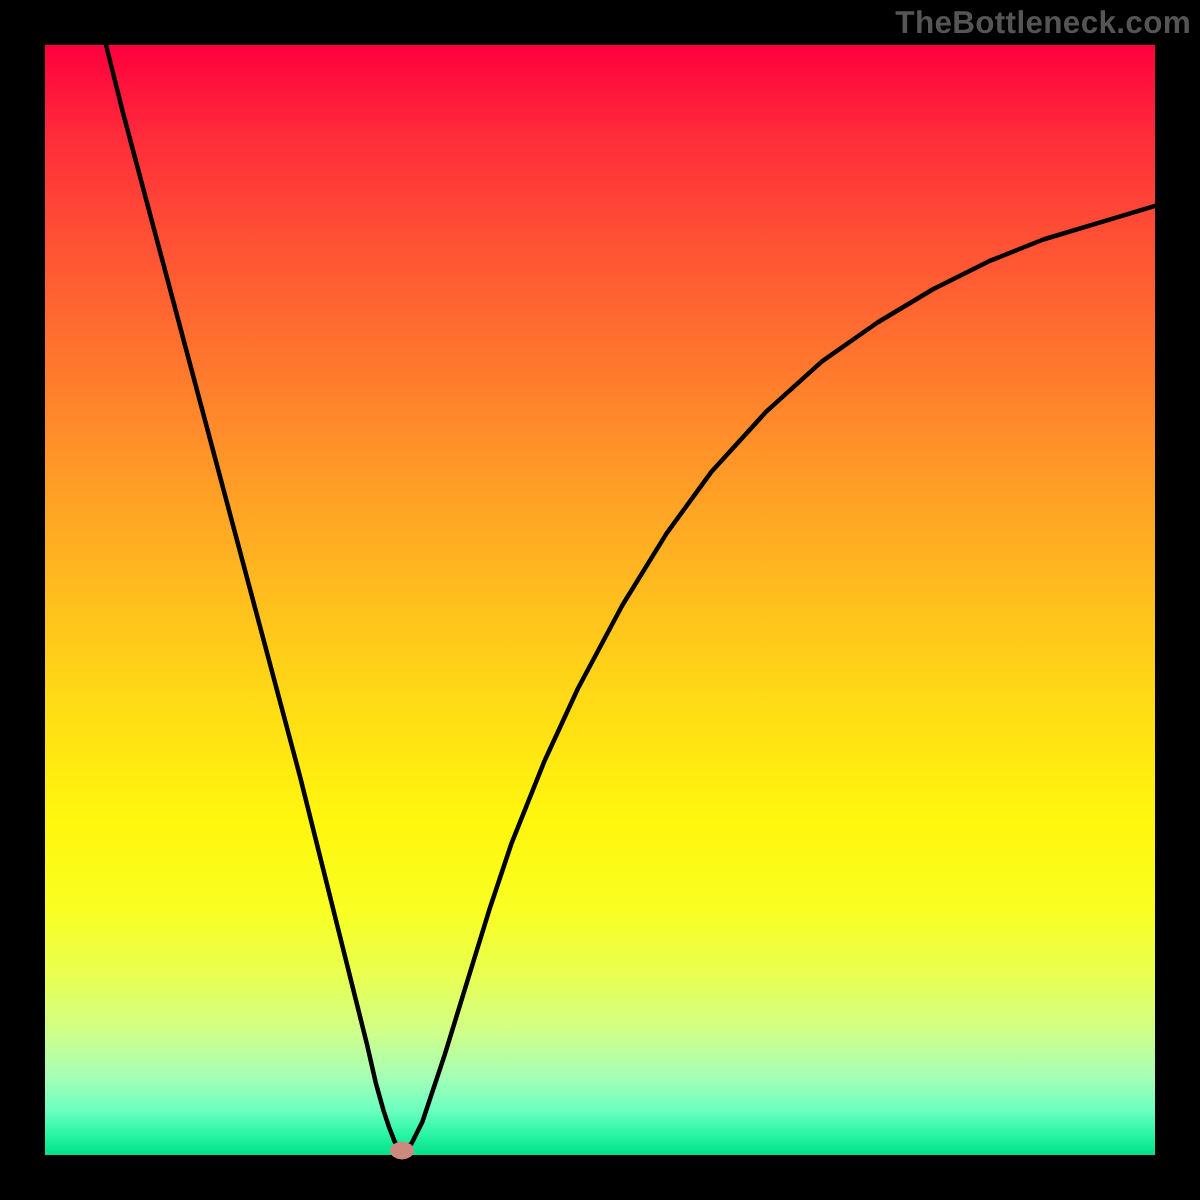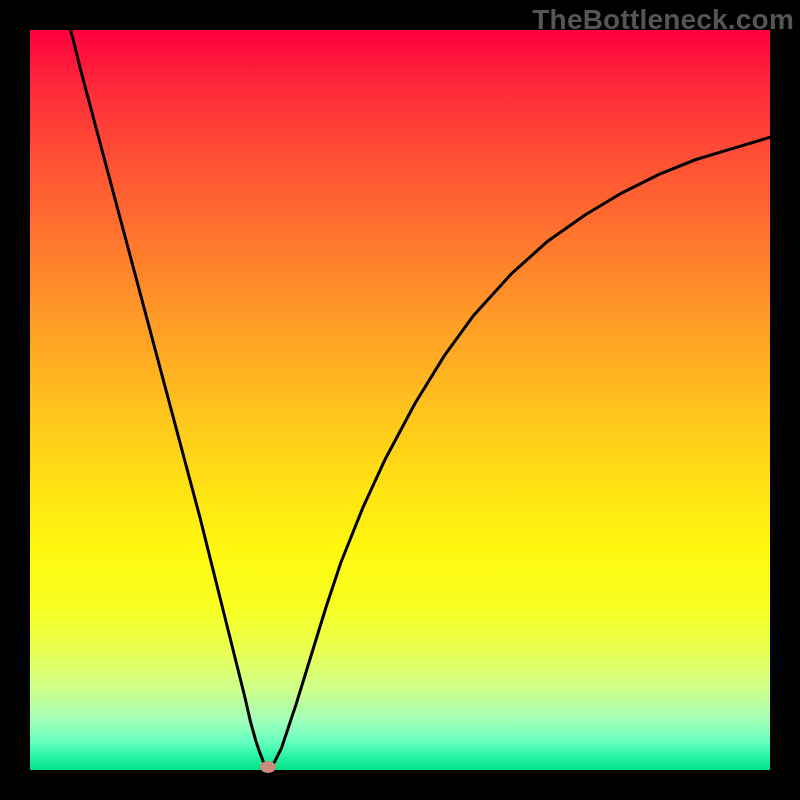--- a/index.html
+++ b/index.html
@@ -8,21 +8,21 @@
     position: relative;
     width: 800px;
     height: 800px;
     background: #000;
   }
   .watermark {
     position: absolute;
     top: 4px;
     right: 6px;
     font-family: Arial, Helvetica, sans-serif;
-    font-size: 28px;
+    font-size: 21px;
     font-weight: 600;
     color: #555;
     letter-spacing: 0.2px;
     text-align: center;
   }
   .plot-area {
     position: absolute;
     left: 30px;
     top: 30px;
     width: 740px;

